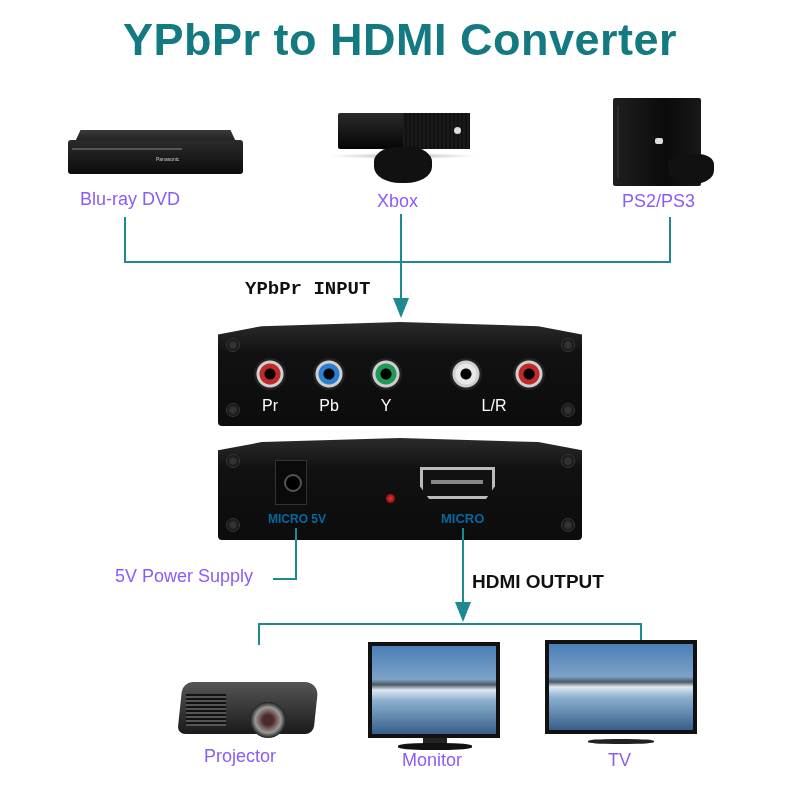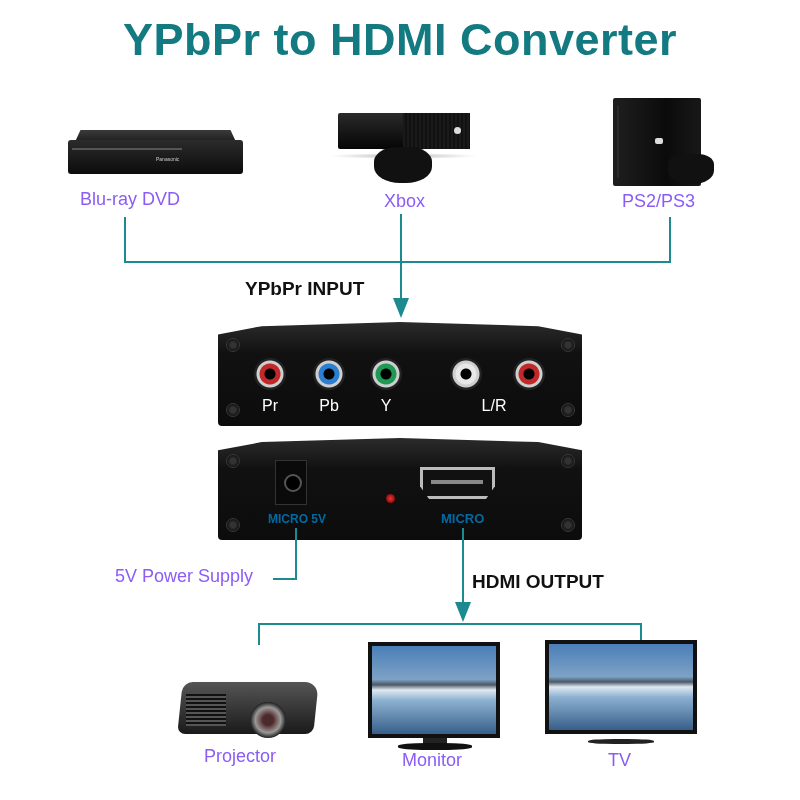--- a/index.html
+++ b/index.html
@@ -149,35 +149,35 @@
   <div class="brand">Panasonic</div>
 </div>
 <div class="label" style="left:80px; top:189px;">Blu-ray DVD</div>
 
 <div class="dev xbox">
   <div class="console"></div>
   <div class="btn"></div>
   <div class="shadow"></div>
   <div class="pad"></div>
 </div>
-<div class="label" style="left:377px; top:191px;margin-left:7px;">Xbox</div>
+<div class="label" style="left:377px; top:191px;">Xbox</div>
 
 <div class="dev ps4">
   <div class="box"></div>
   <div class="logo"></div>
   <div class="pad"></div>
 </div>
 <div class="label" style="left:622px; top:191px;">PS2/PS3</div>
 
 <div class="wire" style="left:124px; top:217px; width:2px; height:46px;"></div>
 <div class="wire" style="left:669px; top:217px; width:2px; height:46px;"></div>
 <div class="wire" style="left:124px; top:261px; width:547px; height:2px;"></div>
 <div class="wire" style="left:400px; top:214px; width:2px; height:86px;"></div>
 <div class="arrow" style="left:393px; top:298px;"></div>
-<div class="label-bold" style="left:245px; top:278px;">YPbPr INPUT</div>
+<div class="label-bold" style="left:245px; top:278px;font-family:Liberation Mono, monospace;">YPbPr INPUT</div>
 
 <div class="box-panel panel-input"></div>
 <div class="screw" style="left:226px; top:338px;"></div>
 <div class="screw" style="left:561px; top:338px;"></div>
 <div class="screw" style="left:226px; top:403px;"></div>
 <div class="screw" style="left:561px; top:403px;"></div>
 
 <div class="rca" style="left:254px; top:358px; --c:#c0282a;"></div>
 <div class="rca" style="left:313px; top:358px; --c:#2a7fd0;"></div>
 <div class="rca" style="left:370px; top:358px; --c:#1f9a55;"></div>

